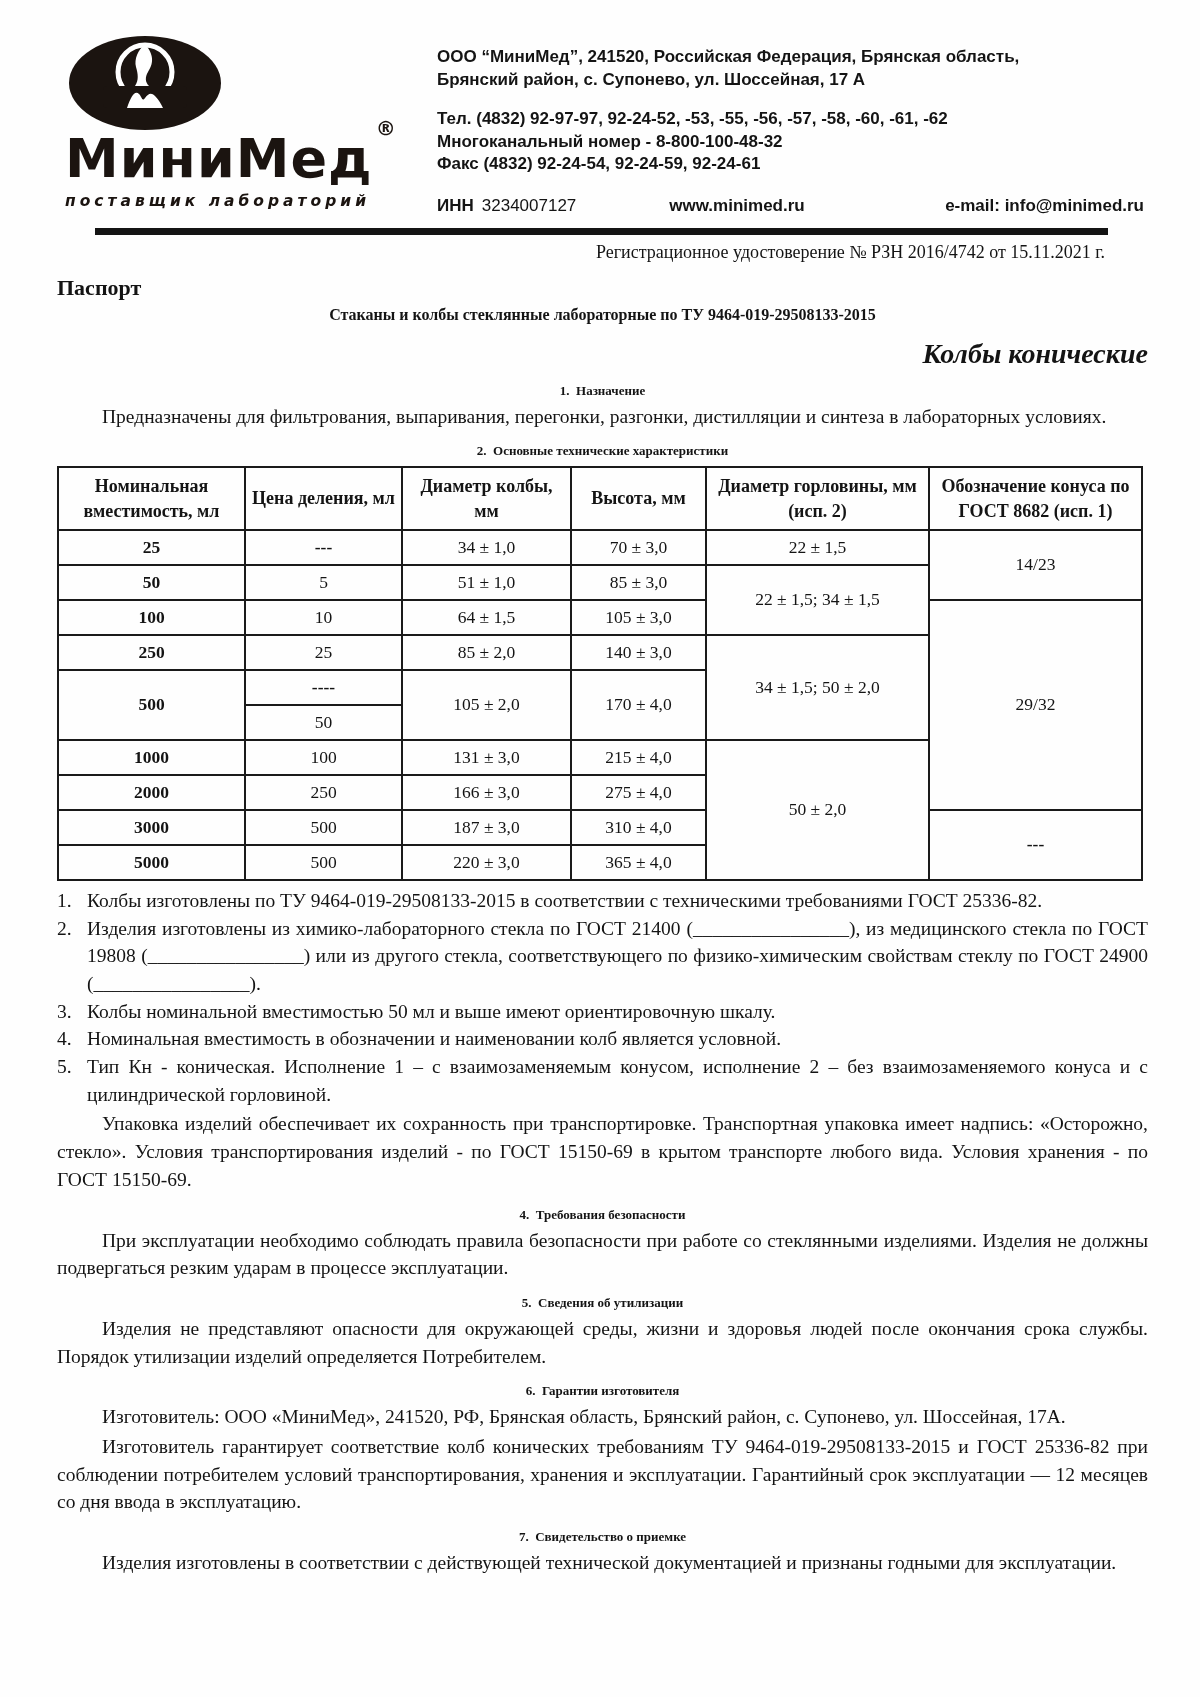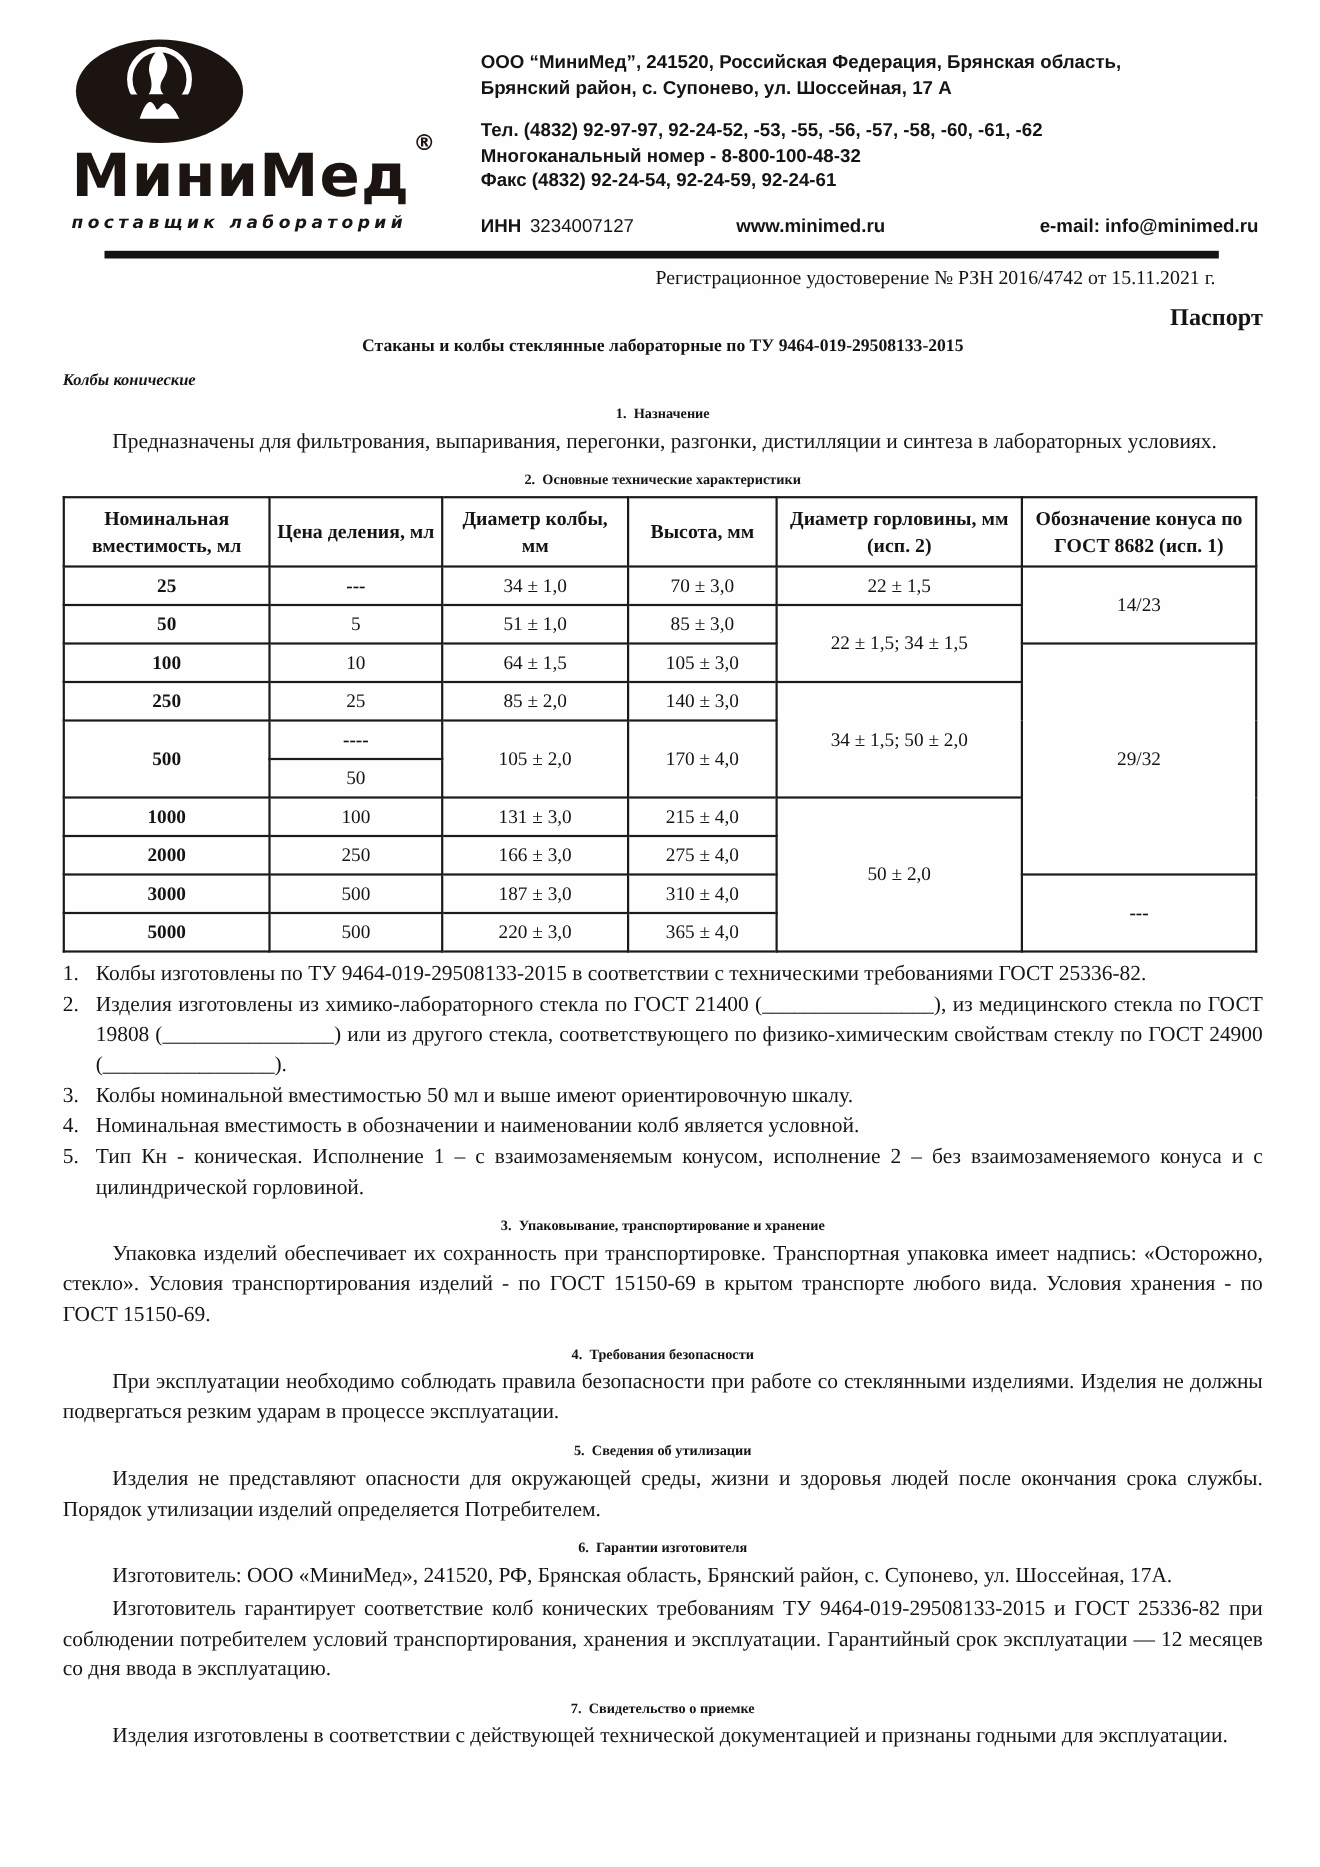--- a/index.html
+++ b/index.html
@@ -20,23 +20,23 @@
   .contact .gap{height:17px;}
   .inn-row{display:flex;align-items:baseline;margin-top:2px;}
   .inn-row .inn-lab{font-weight:bold;margin-right:8px;}
   .inn-row .inn-val{font-weight:normal;}
   .inn-row .site{margin-left:93px;}
   .inn-row .mail{margin-left:auto;margin-right:4px;}
 
   .rule{height:7px;background:#141414;margin:10px 40px 0 38px;}
   .reg-line{text-align:right;font-size:18px;margin:7px 43px 0 0;}
 
-  .t-doc{ text-align:right;font-weight:bold;font-size:22px;margin-top:12px;}
+  .t-doc{ text-align:left;font-weight:bold;font-size:22px;margin-top:12px;}
   .t-main{text-align:center;font-weight:bold;font-size:16px;margin-top:5px;}
-  .t-sub{ text-align:left;font-weight:bold;font-style:italic;font-size:15px;margin-top:14px;}
+  .t-sub{ text-align:right;font-weight:bold;font-style:italic;font-size:28px;margin-top:14px;}
 
   .sec-h{text-align:center;font-weight:bold;font-size:13px;margin:13px 0 4px;}
   .para{text-align:justify;text-indent:45px;font-size:19.5px;line-height:1.42;margin:2px 0;}
 
   table.spec{border-collapse:collapse;width:1086px;margin-top:7px;table-layout:fixed;}
   table.spec th,table.spec td{border:2px solid #1a1a1a;text-align:center;vertical-align:middle;
       font-size:17.5px;padding:2px 4px;height:29px;}
   table.spec th{font-size:18px;font-weight:bold;padding:6px 5px;height:auto;line-height:1.35;}
   table.spec td.b{font-weight:bold;}
 
@@ -200,21 +200,20 @@
         <div class="note">
           <span class="note-num">4.</span>
           <span class="note-text">Номинальная вместимость в обозначении и наименовании колб является условной.</span>
         </div>
         <div class="note">
           <span class="note-num">5.</span>
           <span class="note-text">Тип Кн - коническая. Исполнение 1 – с взаимозаменяемым конусом, исполнение 2 – без взаимозаменяемого конуса и с цилиндрической горловиной.</span>
         </div>
       </div>
 
-    <div class="sec-h">3.&nbsp; Упаковывание, транспортирование и хранение</div>
     <div class="para">Упаковка изделий обеспечивает их сохранность при транспортировке. Транспортная упаковка имеет надпись: «Осторожно, стекло». Условия транспортирования изделий - по ГОСТ 15150-69 в крытом транспорте любого вида. Условия хранения - по ГОСТ 15150-69.</div>
 
     <div class="sec-h">4.&nbsp; Требования безопасности</div>
     <div class="para">При эксплуатации необходимо соблюдать правила безопасности при работе со стеклянными изделиями. Изделия не должны подвергаться резким ударам в процессе эксплуатации.</div>
 
     <div class="sec-h">5.&nbsp; Сведения об утилизации</div>
     <div class="para">Изделия не представляют опасности для окружающей среды, жизни и здоровья людей после окончания срока службы. Порядок утилизации изделий определяется Потребителем.</div>
 
     <div class="sec-h">6.&nbsp; Гарантии изготовителя</div>
     <div class="para">Изготовитель: ООО «МиниМед», 241520, РФ, Брянская область, Брянский район, с. Супонево, ул. Шоссейная, 17А.</div>

